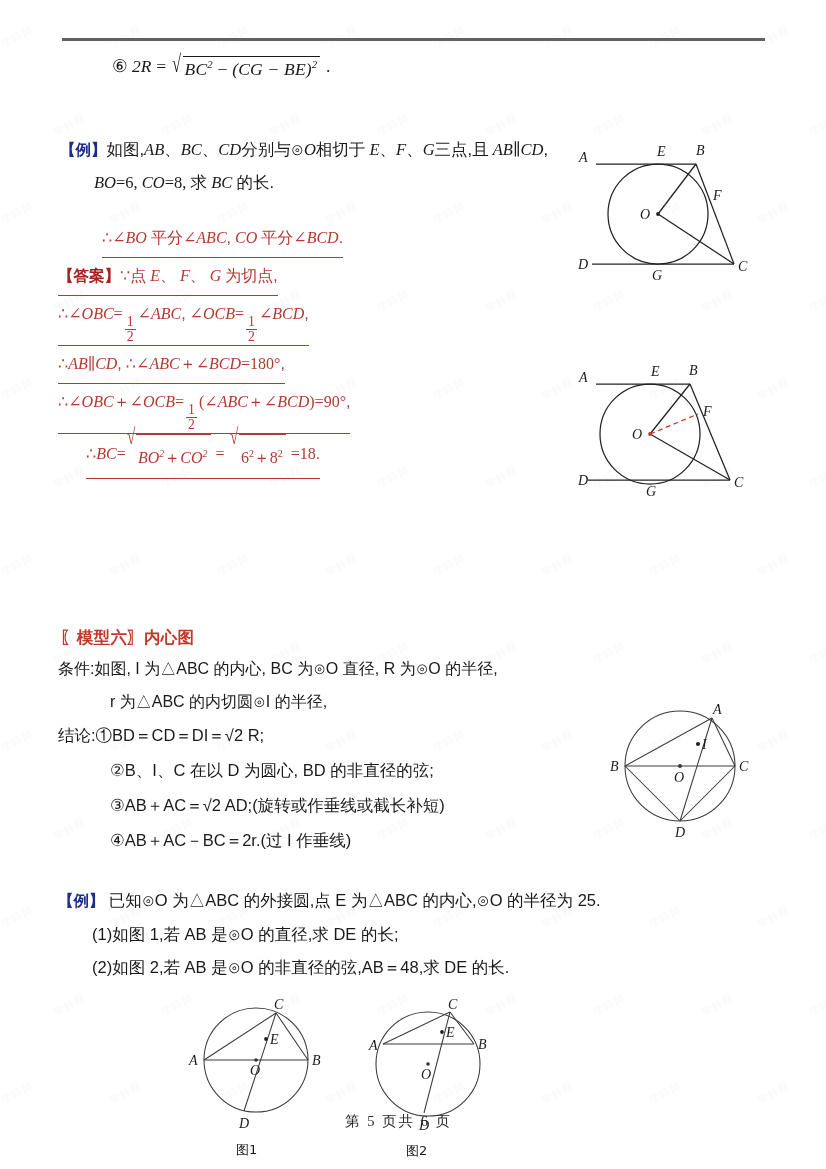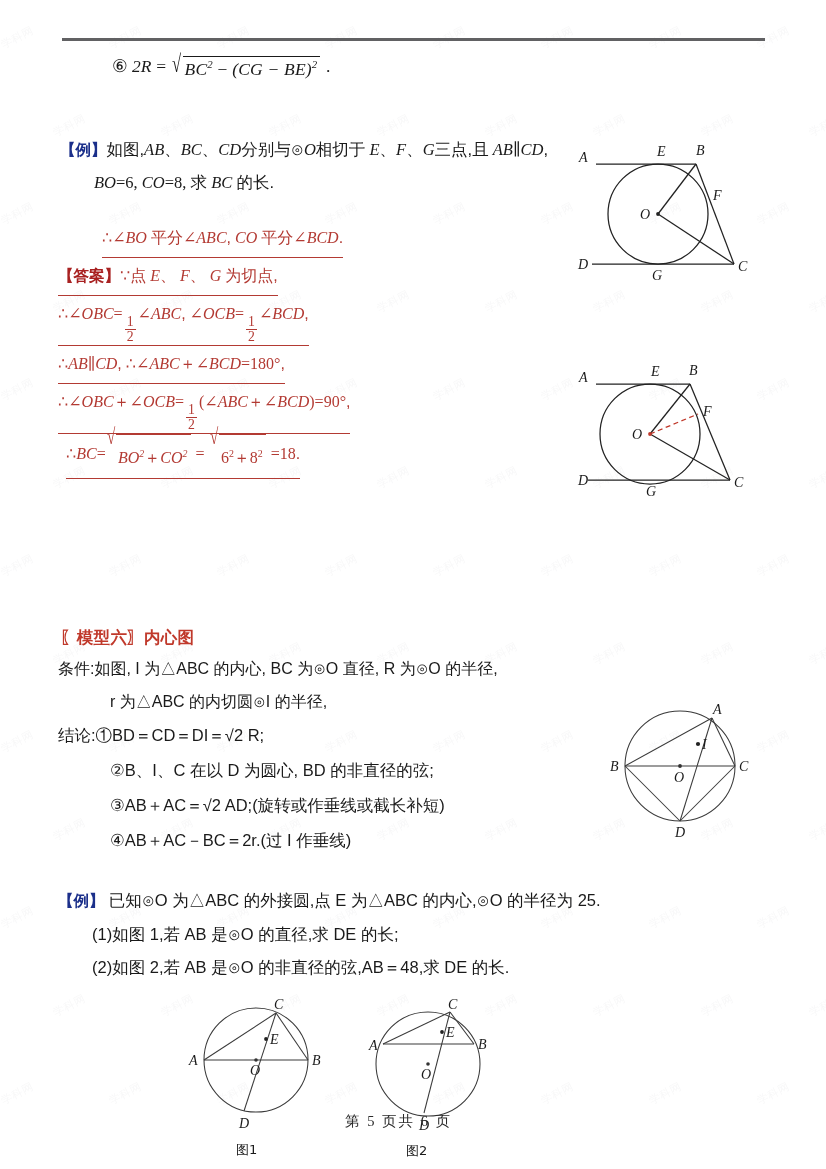--- a/index.html
+++ b/index.html
@@ -102,21 +102,21 @@
     font-size: 16px;
     line-height: 36px;
   }
   #answer .ln {
     display: inline-block;
     border-bottom: 1.1px solid #b33a33;
     padding-bottom: 1px;
   }
   .ans-row { white-space: nowrap; }
   .ans-ind { padding-left: 44px; }
-  .ans-ind2 { padding-left: 8px; }
+  .ans-ind2 { padding-left: 8px; margin-left: 20px; }
 
   
   #model6-title {
     left: 60px; top: 627px;
     color: #c0392b;
     font-weight: bold;
     font-size: 16.5px;
     font-family: "DejaVu Sans", sans-serif;
     letter-spacing: .3px;
   }

